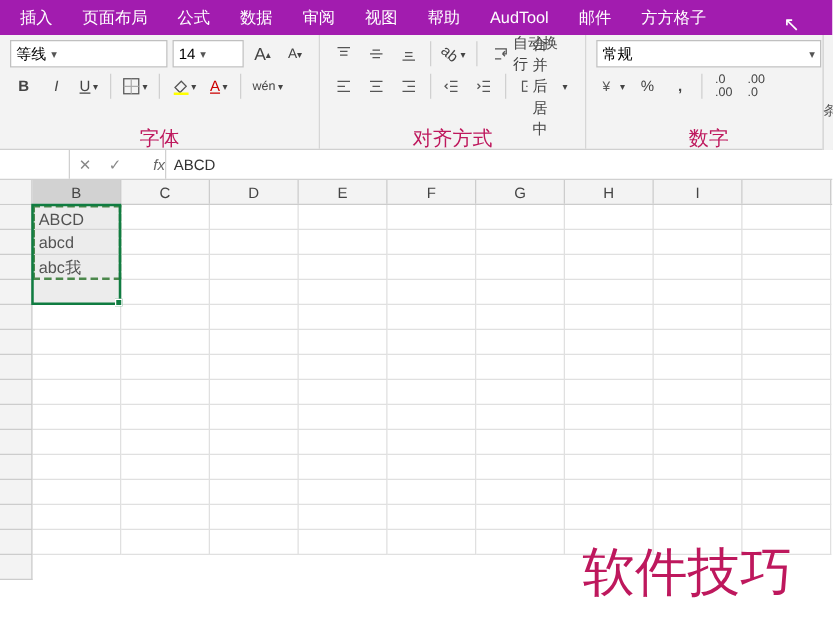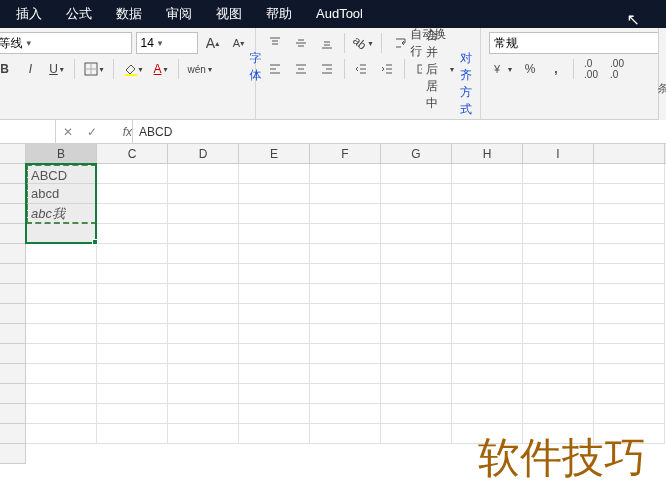--- a/index.html
+++ b/index.html
@@ -1,22 +1,22 @@
 <!DOCTYPE html>
 <html><head>
 <meta charset="utf-8">
 <style>
 * { margin: 0; padding: 0; box-sizing: border-box; }
 body { font-family: "Microsoft YaHei", "SimSun", sans-serif; font-size: 12px; background: #fff; overflow: hidden; width: 666px; height: 500px; position: relative; }
-.menubar { background: #0f172a; height: 28px; display: flex; align-items: flex-end; color: #fff; padding: 0 4px; }
+.menubar { background: #a21caf; height: 28px; display: flex; align-items: flex-end; color: #fff; padding: 0 4px; }
 .menubar .tab { padding: 0 12px; height: 28px; line-height: 28px; cursor: pointer; font-size: 13px; }
 .ribbon { background: #f3f3f3; border-bottom: 1px solid #d0d0d0; height: 92px; display: flex; }
-.group { border-right: 1px solid #d6d6d6; padding: 4px 8px 2px 8px; display: flex; flex-direction: row; justify-content: center; }
+.group { border-right: 1px solid #d6d6d6; padding: 4px 8px 2px 8px; display: flex; flex-direction: column; justify-content: center; }
 .group-ctrls { display: flex; flex-direction: column; gap: 4px; flex: 1; }
-.group-label { text-align: center; color: #1d4ed8; font-size: 12px; padding-top: 2px; height: 18px; margin-top: 16px; }
+.group-label { text-align: center; color: #be185d; font-size: 16px; padding-top: 2px; height: 18px; margin-top: 16px; }
 .row { display: flex; align-items: center; gap: 4px; }
 .combo { display: inline-flex; align-items: center; background: #fff; border: 1px solid #c0c0c0; height: 22px; padding: 0 4px; font-size: 12px; }
 .combo .arrow { margin-left: 4px; font-size: 9px; color: #555; }
 .btn { display: inline-flex; align-items: center; justify-content: center; min-width: 22px; height: 22px; padding: 0 3px; cursor: pointer; color: #444; font-size: 12px; }
 .btn sup { font-size: 8px; }
 .btn .arrow { font-size: 8px; margin-left: 2px; }
 .sep { width: 1px; height: 20px; background: #d0d0d0; margin: 0 2px; }
 .underline-a { text-decoration: underline; color: #c00; }
 .formula-bar { height: 24px; border-bottom: 1px solid #d0d0d0; display: flex; align-items: center; background: #fff; }
 .namebox { width: 56px; border-right: 1px solid #d0d0d0; height: 100%; display: flex; align-items: center; padding: 0 6px; color: #333; }
@@ -29,39 +29,42 @@
 .colh { width: 71px; border-right: 1px solid #ccc; text-align: center; line-height: 20px; color: #444; font-size: 12px; }
 .colh.sel { background: #d2d2d2; }
 .gridbody { display: flex; }
 .rowh-col { width: 26px; }
 .rowh { height: 20px; border-bottom: 1px solid #ccc; border-right: 1px solid #ccc; background: #f3f3f3; text-align: center; line-height: 20px; color: #444; }
 .cells { position: relative; }
 .crow { display: flex; }
 .cell { width: 71px; height: 20px; border-right: 1px solid #e0e0e0; border-bottom: 1px solid #e0e0e0; padding: 0 3px; line-height: 20px; font-size: 13px; color: #333; overflow: hidden; white-space: nowrap; font-family: "SimSun", sans-serif; }
 .cell.marching { border-left: 2px dashed #2a7a2a; border-right: 2px dashed #2a7a2a; }
 .marching-top { border-top: 2px dashed #2a7a2a !important; }
-.marching-bottom { border-bottom: 2px dashed #2a7a2a !important; font-style: italic; }
+.marching-bottom { border-bottom: 2px dashed #2a7a2a !important; }
 .sel-overlay { position: absolute; border: 2px solid #107c41; pointer-events: none; background: rgba(180,180,180,0.25); }
 .sel-handle { position: absolute; right: -3px; bottom: -3px; width: 6px; height: 6px; background: #107c41; border: 1px solid #fff; }
-.watermark { position: absolute; right: 20px; bottom: 14px; font-size: 42px; color: #a16207; font-family: "Microsoft YaHei"; pointer-events: none; text-align: center; }
+.watermark { position: absolute; right: 32px; bottom: 14px; font-size: 42px; color: #be185d; font-family: "Microsoft YaHei"; pointer-events: none; text-align: center; }
 .cursor-icon { position: absolute; top: 10px; right: 26px; font-size: 16px; color: #fff; pointer-events: none; }
 .right-edge { position: absolute; right: 0; top: 28px; width: 8px; height: 92px; background: #f3f3f3; border-left: 1px solid #d0d0d0; display:flex; align-items:center; justify-content:center; font-size:11px; color:#555; writing-mode: vertical-lr; }
 svg { display: block; }
 </style>
 </head>
 <body>
 
 <div class="menubar">
   <span class="tab">插入</span>
+  <span class="tab">页面布局</span>
   <span class="tab">公式</span>
   <span class="tab">数据</span>
   <span class="tab">审阅</span>
   <span class="tab">视图</span>
   <span class="tab">帮助</span>
   <span class="tab">AudTool</span>
+  <span class="tab">邮件</span>
+  <span class="tab">方方格子</span>
   <span class="cursor-icon">↖</span>
 </div>
 
 <div class="ribbon">
 
   <div class="group" style="width:256px">
     <div class="group-ctrls">
       <div class="row">
         <span class="combo" style="width:138px">
           <span>等线</span>

